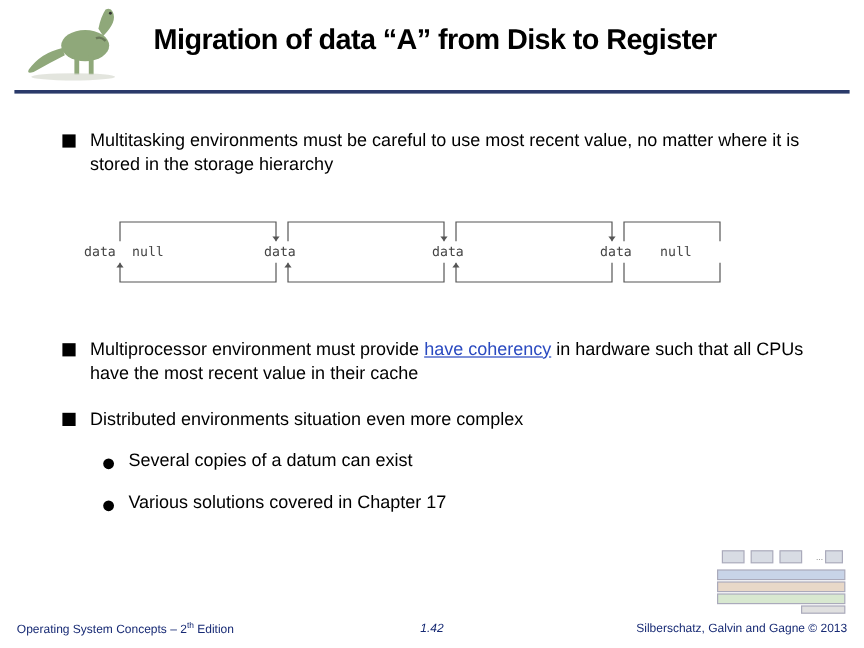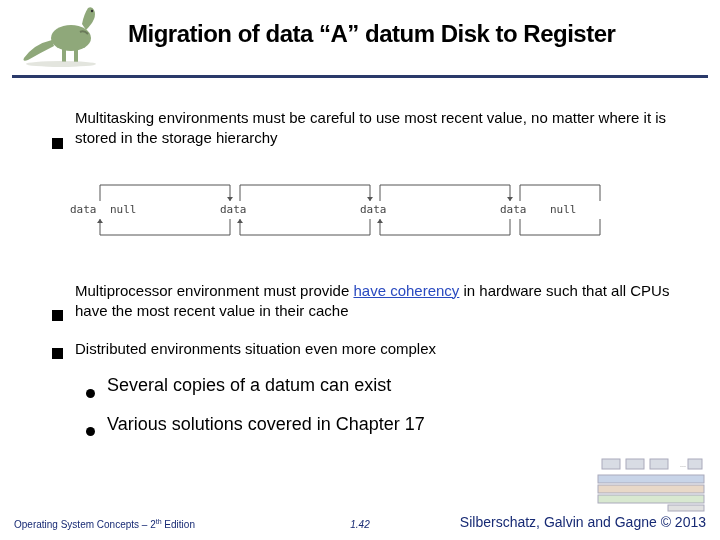--- a/index.html
+++ b/index.html
@@ -34,40 +34,40 @@
     letter-spacing: -0.5px;
   }
   .content {
     position: absolute;
     left: 52px;
     right: 20px;
     top: 108px;
   }
   .bullet {
     display: flex;
-    align-items: flex-end;
+    align-items: flex-start;
     margin-bottom: 18px;
     font-size: 15px;
     line-height: 1.35;
   }
   .bullet .sq {
     width: 11px;
     height: 11px;
     background: #000;
     flex: 0 0 11px;
     margin-top: 4px;
     margin-right: 12px;
   }
   .bullet .txt { flex: 1; }
   .sub-bullet {
     display: flex;
-    align-items: flex-end;
+    align-items: center;
     margin-left: 34px;
     margin-bottom: 14px;
-    font-size: 18px;
+    font-size: 15px;
     line-height: 1.35;
   }
   .sub-bullet .dot {
     width: 9px;
     height: 9px;
     border-radius: 50%;
     background: #000;
     flex: 0 0 9px;
     margin-top: 5px;
     margin-right: 12px;
@@ -91,21 +91,21 @@
     transform: translateX(-50%);
     bottom: 10px;
     font-size: 10px;
     color: #172a74;
     font-style: italic;
   }
   .footer-right {
     position: absolute;
     right: 14px;
     bottom: 10px;
-    font-size: 14px;
+    font-size: 10px;
     color: #172a74;
   }
   .mini-arch {
     position: absolute;
     right: 14px;
     bottom: 28px;
     width: 110px;
     height: 55px;
   }
 </style>
@@ -116,21 +116,21 @@
   <svg class="dino" viewBox="0 0 90 70">
     <ellipse cx="55" cy="38" rx="20" ry="13" fill="#8fa87a"></ellipse>
     <path d="M 70 30 Q 82 18 78 10 Q 76 6 72 8 Q 68 14 66 24 Z" fill="#8fa87a"></path>
     <circle cx="76" cy="11" r="1.2" fill="#333"></circle>
     <path d="M 36 40 Q 18 44 8 58 Q 6 62 12 60 Q 26 52 38 46 Z" fill="#8fa87a"></path>
     <rect x="46" y="46" width="4" height="16" fill="#8fa87a"></rect>
     <rect x="58" y="46" width="4" height="16" fill="#8fa87a"></rect>
     <path d="M 64 32 q 4 -2 8 2" stroke="#6a7a5a" stroke-width="2" fill="none"></path>
     <ellipse cx="45" cy="64" rx="35" ry="3" fill="#d0d4c8" opacity="0.6"></ellipse>
   </svg>
-  <div class="title">Migration of data “A” datum Disk to Register</div>
+  <div class="title">Migration of data “A” from Disk to Register</div>
 </div>
 
 <div class="content">
 
   <div class="bullet">
     <div class="sq"></div>
     <div class="txt">Multitasking environments must be careful to use most recent value, no matter where it is stored in the storage hierarchy</div>
   </div>
 
   <svg class="diagram" viewBox="0 0 600 80">

